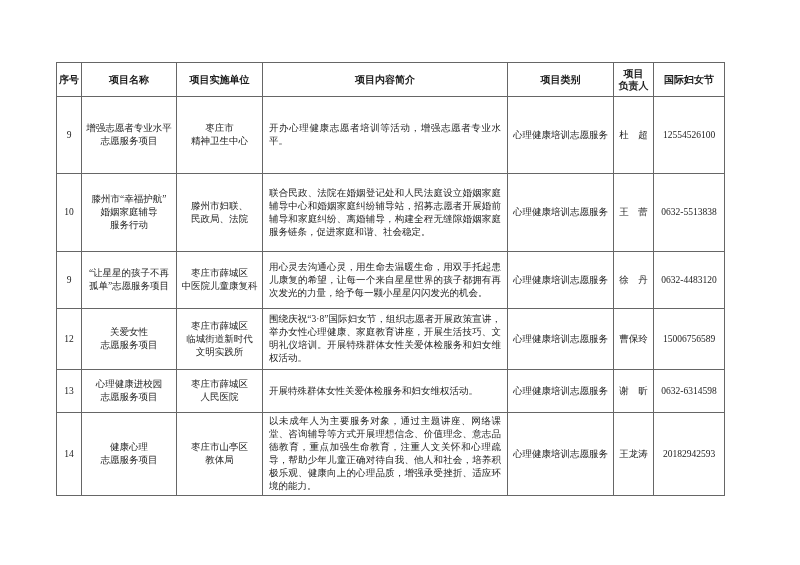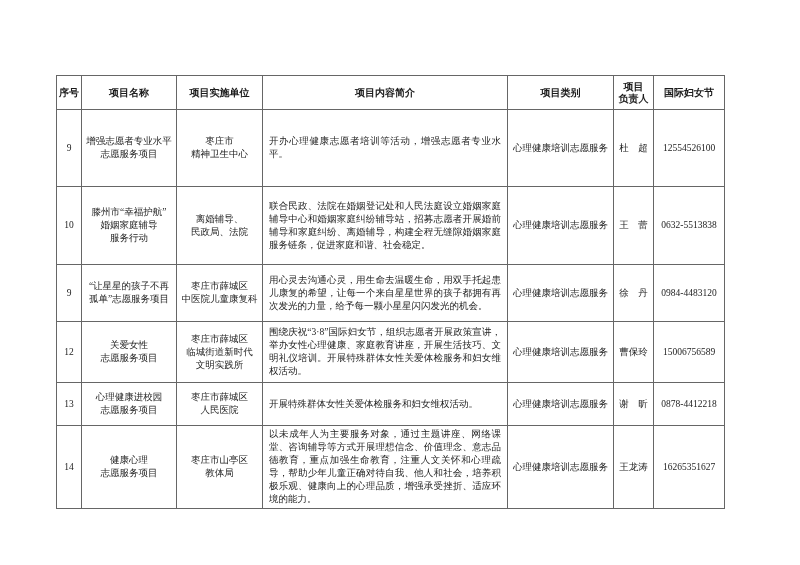--- a/index.html
+++ b/index.html
@@ -14,21 +14,21 @@
     position: relative;
     width: 800px;
     height: 565px;
     background: #ffffff;
     font-family: "Liberation Serif", "DejaVu Serif", serif;
     color: #1c1c1c;
   }
   table.projects {
     position: absolute;
     left: 56px;
-    top: 75px;
+    top: 62px;
     width: 668px;
     border-collapse: collapse;
     table-layout: fixed;
   }
   table.projects th,
   table.projects td {
     border: 1px solid #666;
     vertical-align: middle;
     font-weight: normal;
     word-break: break-all;
@@ -97,37 +97,37 @@
           <td class="col-desc">开办心理健康志愿者培训等活动，增强志愿者专业水平。</td>
           <td class="col-category">心理健康培训志愿服务</td>
           <td class="col-leader">杜　超</td>
           <td class="col-contact">12554526100</td>
         </tr>
         <tr>
           <td class="col-no">10</td>
           <td class="col-name">滕州市“幸福护航”
 婚姻家庭辅导
 服务行动</td>
-          <td class="col-unit">离婚辅导、
+          <td class="col-unit">滕州市妇联、
 民政局、法院</td>
           <td class="col-desc">联合民政、法院在婚姻登记处和人民法庭设立婚姻家庭辅导中心和婚姻家庭纠纷辅导站，招募志愿者开展婚前辅导和家庭纠纷、离婚辅导，构建全程无缝隙婚姻家庭服务链条，促进家庭和谐、社会稳定。</td>
           <td class="col-category">心理健康培训志愿服务</td>
           <td class="col-leader">王　蕾</td>
           <td class="col-contact">0632-5513838</td>
         </tr>
         <tr>
           <td class="col-no">9</td>
           <td class="col-name">“让星星的孩子不再
 孤单”志愿服务项目</td>
           <td class="col-unit">枣庄市薛城区
 中医院儿童康复科</td>
           <td class="col-desc">用心灵去沟通心灵，用生命去温暖生命，用双手托起患儿康复的希望，让每一个来自星星世界的孩子都拥有再次发光的力量，给予每一颗小星星闪闪发光的机会。</td>
           <td class="col-category">心理健康培训志愿服务</td>
           <td class="col-leader">徐　丹</td>
-          <td class="col-contact">0984-4483120</td>
+          <td class="col-contact">0632-4483120</td>
         </tr>
         <tr>
           <td class="col-no">12</td>
           <td class="col-name">关爱女性
 志愿服务项目</td>
           <td class="col-unit">枣庄市薛城区
 临城街道新时代
 文明实践所</td>
           <td class="col-desc">围绕庆祝“3·8”国际妇女节，组织志愿者开展政策宣讲，举办女性心理健康、家庭教育讲座，开展生活技巧、文明礼仪培训。开展特殊群体女性关爱体检服务和妇女维权活动。</td>
           <td class="col-category">心理健康培训志愿服务</td>
@@ -136,28 +136,28 @@
         </tr>
         <tr>
           <td class="col-no">13</td>
           <td class="col-name">心理健康进校园
 志愿服务项目</td>
           <td class="col-unit">枣庄市薛城区
 人民医院</td>
           <td class="col-desc">开展特殊群体女性关爱体检服务和妇女维权活动。</td>
           <td class="col-category">心理健康培训志愿服务</td>
           <td class="col-leader">谢　昕</td>
-          <td class="col-contact">0878-4412218</td>
+          <td class="col-contact">0632-6314598</td>
         </tr>
         <tr>
           <td class="col-no">14</td>
           <td class="col-name">健康心理
 志愿服务项目</td>
           <td class="col-unit">枣庄市山亭区
 教体局</td>
           <td class="col-desc">以未成年人为主要服务对象，通过主题讲座、网络课堂、咨询辅导等方式开展理想信念、价值理念、意志品德教育，重点加强生命教育，注重人文关怀和心理疏导，帮助少年儿童正确对待自我、他人和社会，培养积极乐观、健康向上的心理品质，增强承受挫折、适应环境的能力。</td>
           <td class="col-category">心理健康培训志愿服务</td>
           <td class="col-leader">王龙涛</td>
-          <td class="col-contact">16265351627</td>
+          <td class="col-contact">20182942593</td>
         </tr>
       </tbody>
   </table>
 </div>
 
 </body></html>

